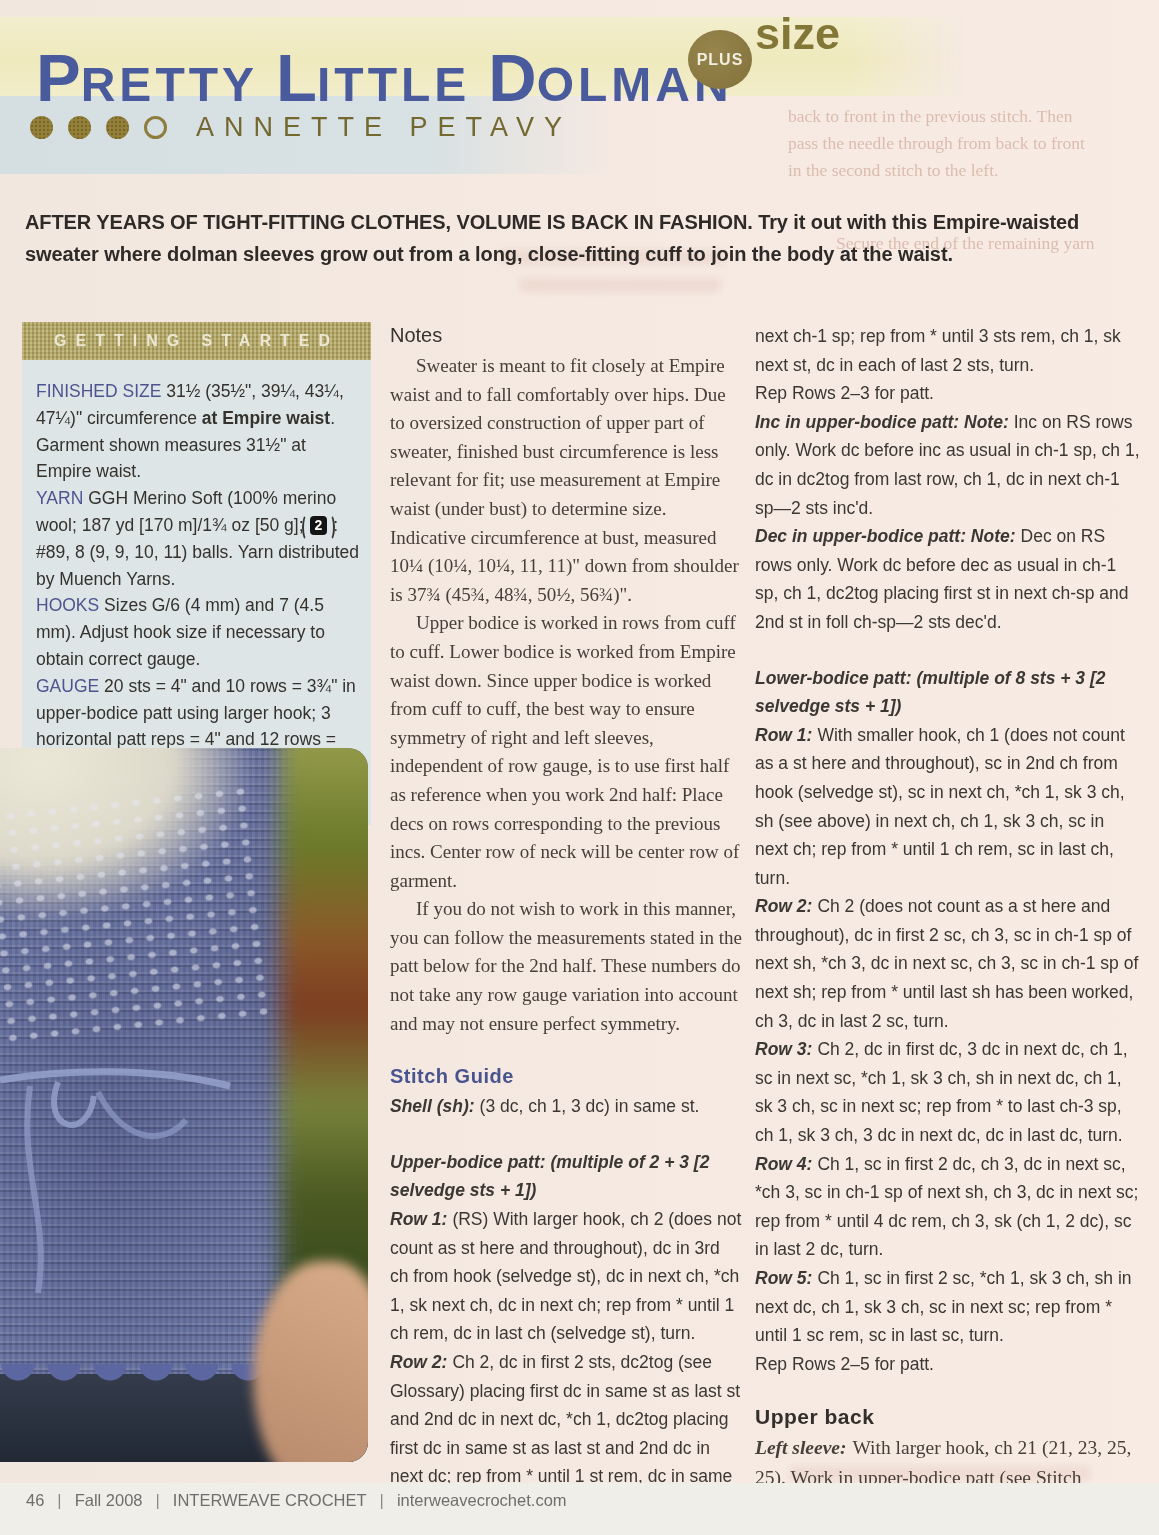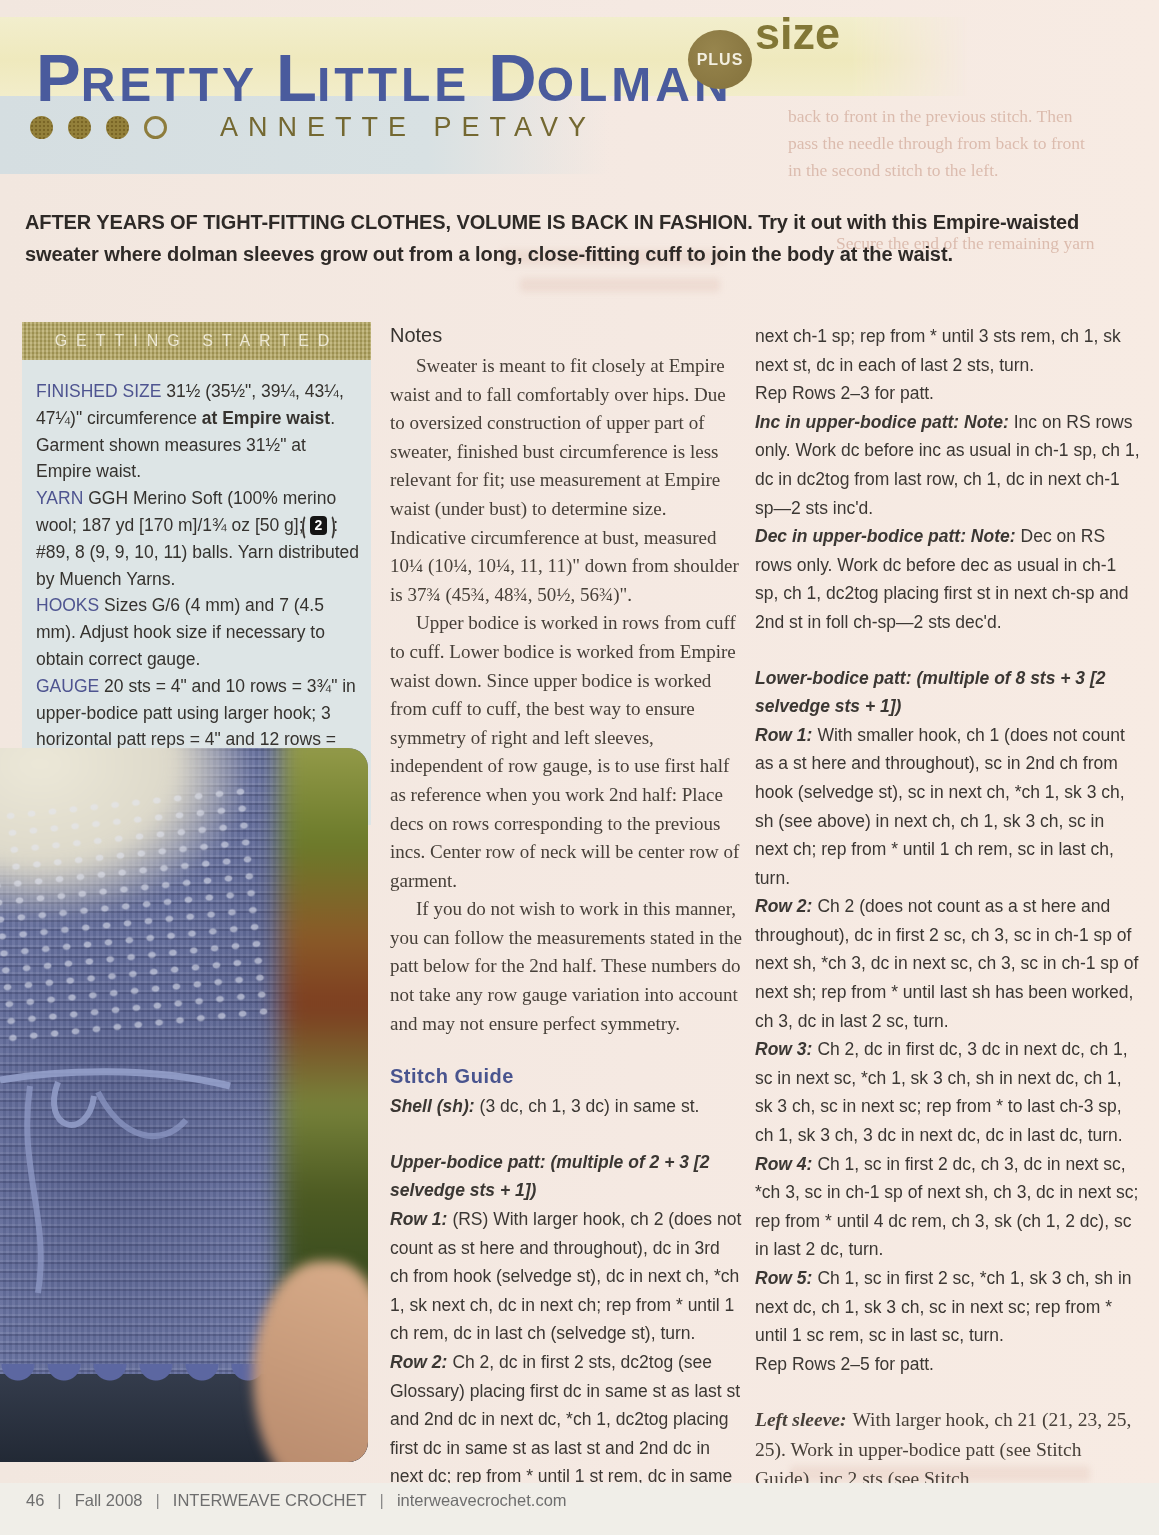--- a/index.html
+++ b/index.html
@@ -16,35 +16,35 @@
         -webkit-mask-image:linear-gradient(90deg,#000 88%,transparent 100%);
                 mask-image:linear-gradient(90deg,#000 88%,transparent 100%);}
   .page-title{position:absolute;left:36px;top:20px;color:#4a5b9d;white-space:nowrap;}
   .t-word{display:inline-block;margin-right:18px;}
   .t-cap{font-size:67px;line-height:74px;}
   .t-rest{font-size:48px;letter-spacing:4px;}
   .plus-circle{position:absolute;left:688px;top:30px;width:64px;height:59px;border-radius:50%;
         background:radial-gradient(circle at 40% 35%,#97854d,#83713c);display:flex;align-items:center;
         justify-content:center;color:#f3efe0;font-weight:bold;font-size:16px;letter-spacing:1px;}
   .plus-size{position:absolute;left:755px;top:8px;font-size:45px;font-weight:bold;color:#827736;}
-  .author-row{position:absolute;left:30px;top:112px;display:flex;align-items:center;gap:24px;}
+  .author-row{position:absolute;left:30px;top:112px;display:flex;align-items:center;}
   .dot{width:23px;height:23px;border-radius:50%;margin-right:15px;box-sizing:border-box;}
   .dot--filled{background:#93803a;background-image:radial-gradient(rgba(110,90,30,.7) 1px,transparent 1.6px);background-size:4px 4px;}
   .dot--open{border:3px solid #8d7c3c;background:transparent;}
   .author-name{font-size:27px;letter-spacing:10px;color:#746831;margin-left:14px;}
 
   .intro{position:absolute;left:25px;top:186px;width:1094px;font-weight:bold;
          font-size:20px;line-height:32px;color:#2e2a27;letter-spacing:-0.1px;}
 
   
   .gs{position:absolute;left:22px;top:322px;width:349px;}
   .gs-bar{height:38px;display:flex;align-items:center;justify-content:center;background:#b2a45c;
         background-image:repeating-linear-gradient(90deg,rgba(255,255,255,.16) 0 2px,rgba(0,0,0,.08) 2px 4px),
                           repeating-linear-gradient(0deg,rgba(255,255,255,.10) 0 2px,rgba(0,0,0,.05) 2px 4px);
-        color:#ece7d3;font-size:16px;font-weight:normal;letter-spacing:9px;}
+        color:#ece7d3;font-size:16px;font-weight:bold;letter-spacing:9px;}
   .gs-body{background:#dde5e6;padding:18px 12px 18px 14px;font-size:17.5px;line-height:26.8px;
         color:#35322e;min-height:331px;box-sizing:border-box;}
   .gs-item{margin:0;}
   .gs-label{color:#4e5490;}
   .gs-bold{font-weight:bold;}
   .yarn-badge{display:inline-block;background:#141414;color:#fff;border-radius:4px;padding:0 5px;
         font-size:14px;font-weight:bold;line-height:19px;position:relative;margin:0 6px;vertical-align:1px;}
   .yarn-badge::before,.yarn-badge::after{content:"";position:absolute;top:-2px;width:6px;height:23px;
         border:2px solid #3a3733;border-radius:50%;border-top-color:transparent;border-bottom-color:transparent;}
   .yarn-badge::before{left:-8px;border-right-color:transparent;}
@@ -220,20 +220,21 @@
       <span class="pat-label">Row 3:</span><span>Ch 2, dc in first dc, 3 dc in next dc, ch 1, sc in next sc, *ch 1, sk 3 ch, sh in next dc, ch 1, sk 3 ch, sc in next sc; rep from * to last ch-3 sp, ch 1, sk 3 ch, 3 dc in next dc, dc in last dc, turn.</span>
     </p>
     <p class="pat">
       <span class="pat-label">Row 4:</span><span>Ch 1, sc in first 2 dc, ch 3, dc in next sc, *ch 3, sc in ch-1 sp of next sh, ch 3, dc in next sc; rep from * until 4 dc rem, ch 3, sk (ch 1, 2 dc), sc in last 2 dc, turn.</span>
     </p>
     <p class="pat">
       <span class="pat-label">Row 5:</span><span>Ch 1, sc in first 2 sc, *ch 1, sk 3 ch, sh in next dc, ch 1, sk 3 ch, sc in next sc; rep from * until 1 sc rem, sc in last sc, turn.</span>
     </p>
     <p class="pat">Rep Rows 2–5 for patt.</p>
     <div class="sp"></div>
+    <h2 class="ub-head">Upper back</h2>
     <p class="ub-lead">
       <span class="ub-label">Left sleeve:</span><span>With larger hook, ch 21 (21, 23, 25, 25). Work in upper-bodice patt (see Stitch Guide), inc 2 sts (see Stitch</span>
     </p>
   </div>
 
   <div class="page-bottom-strip"></div>
 
   <div class="footer">
     <span>46</span>
     <span class="sep">|</span>

